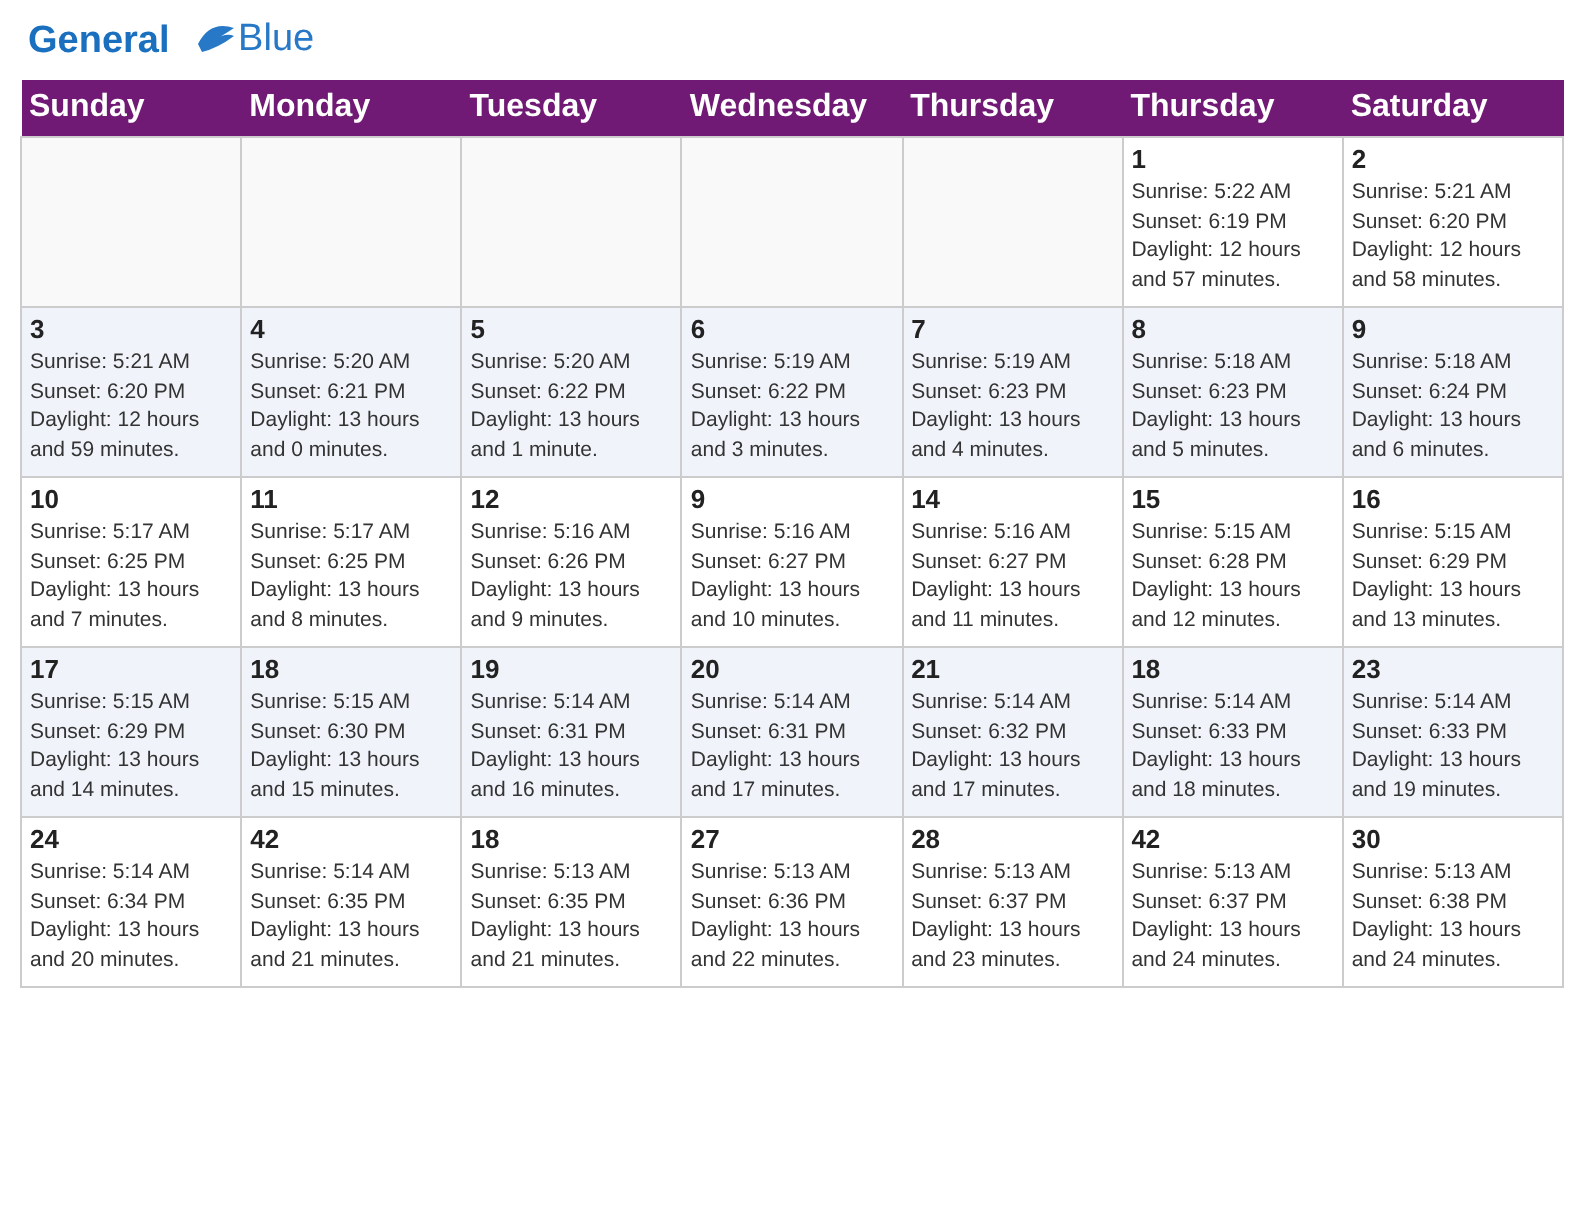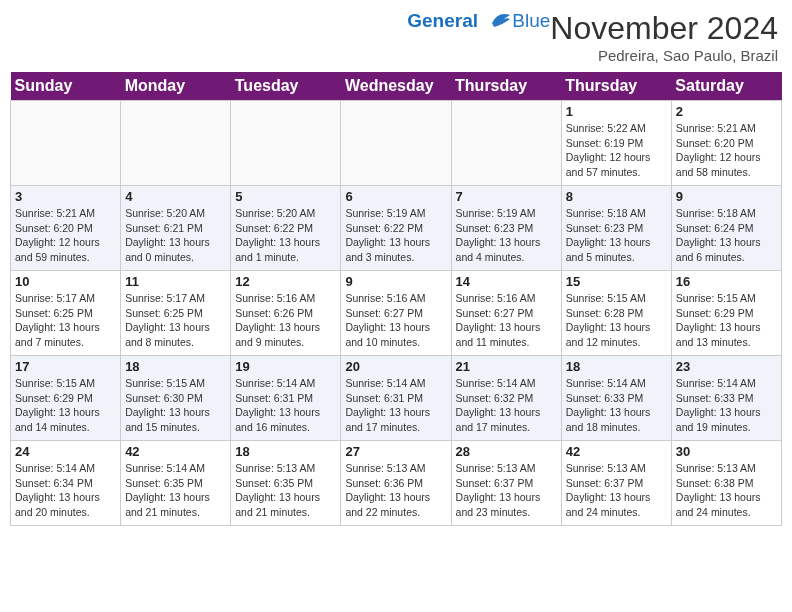--- a/index.html
+++ b/index.html
@@ -5,24 +5,25 @@
     * { box-sizing: border-box; margin: 0; padding: 0; }
     body {
       font-family: Arial, sans-serif;
       background: #fff;
       width: 792px;
       min-height: 612px;
       padding: 10px;
     }
     .header {
       display: flex;
-      justify-content: flex-end;
+      justify-content: space-between;
       align-items: flex-start;
       margin-bottom: 8px;
       padding: 0 4px;
+      flex-direction: column;
     }
     .logo {
       display: flex;
       align-items: center;
       gap: 0;
     }
     .title-block {
       text-align: right;
     }
     .month-title {
@@ -84,24 +85,20 @@
         <div style="font-size:19px;font-weight:bold;color:#333;line-height:1.15;">
           <span style="color:#1a6fbf;">General</span>
           <svg style="display:inline-block;vertical-align:middle;margin-left:3px;" width="26" height="22" viewBox="0 0 26 22">
             <path d="M6 12 Q12 0 24 4 Q18 8 14 10 Q20 6 24 8 Q16 14 8 16 Z" fill="#2878c8"></path>
           </svg>
         </div>
         <div style="font-size:19px;font-weight:normal;color:#2878c8;line-height:1.15;margin-top:-2px;">Blue</div>
       </div>
     </div>
   </div>
-  <div class="title-block">
-    <div class="month-title">November 2024</div>
-    <div class="location-title">Pedreira, Sao Paulo, Brazil</div>
-  </div>
 </div>
 
 <table class="calendar">
   <thead>
     <tr>
     <th>Sunday</th>
         <th>Monday</th>
         <th>Tuesday</th>
         <th>Wednesday</th>
         <th>Thursday</th>

